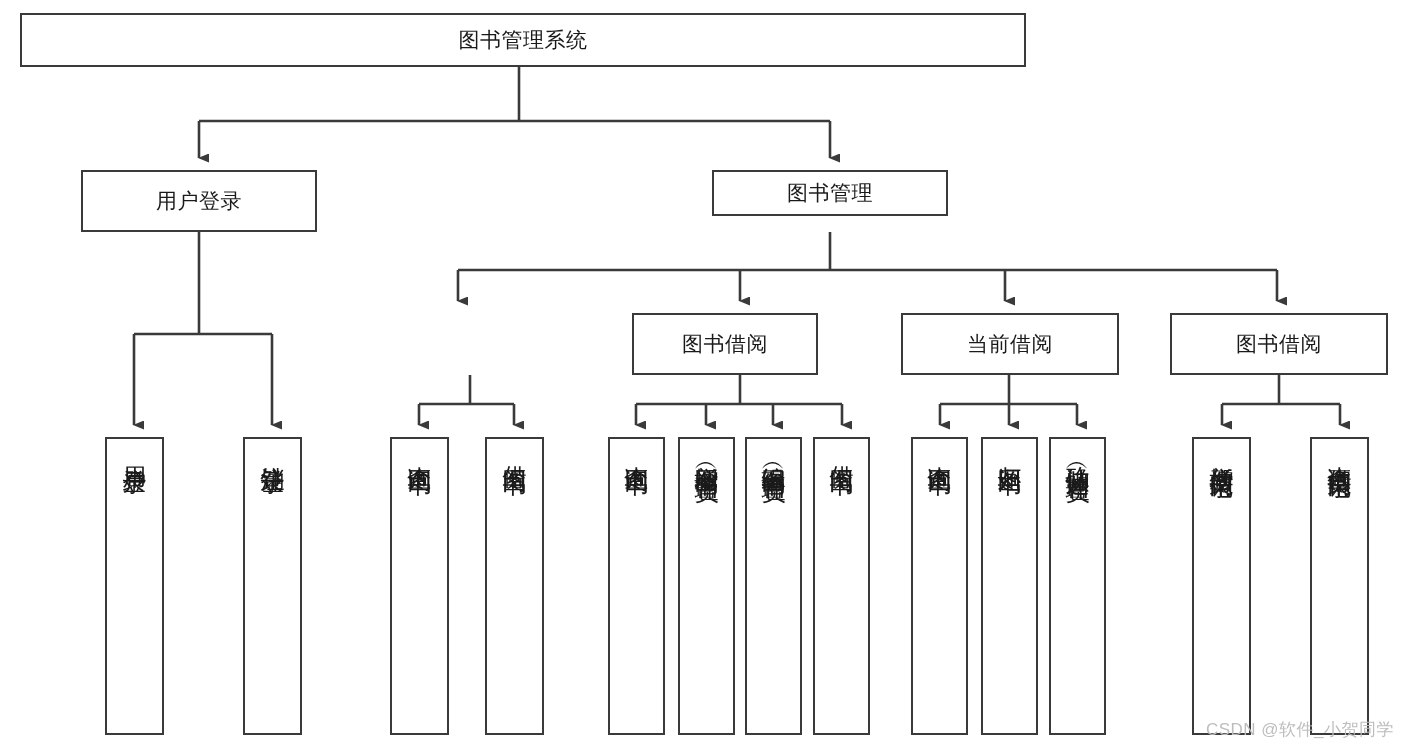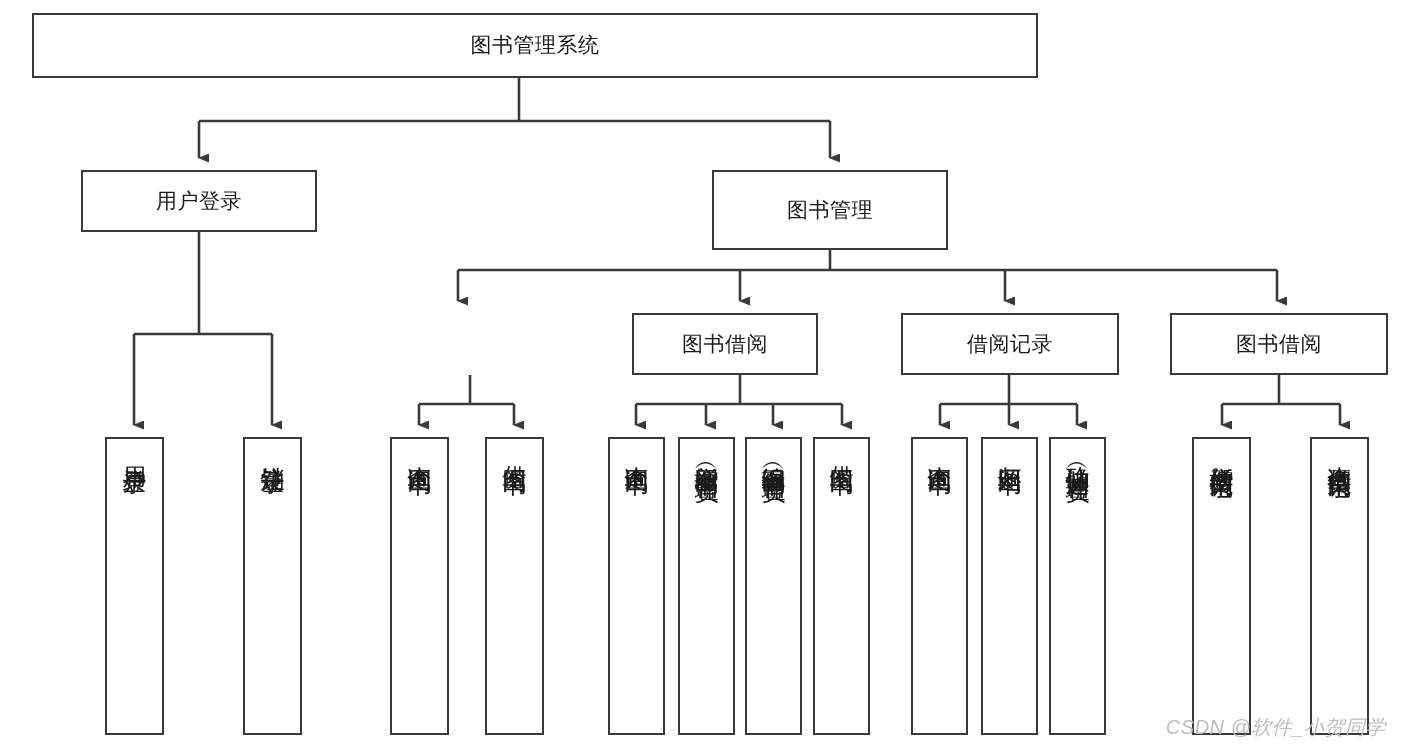--- a/index.html
+++ b/index.html
@@ -41,28 +41,27 @@
     text-orientation:upright;
     font-size:24px;
     line-height:1.0;
     letter-spacing:2px;
     white-space:normal;
     max-height:282px;
   }
 
   #watermark{
     position:absolute;
-    right:19px;
+    right:11px;
     bottom:6px;
-    font-size:20px;
+    font-size:17px;
     color:#bdbdbd;
     letter-spacing:0.5px;
     user-select:none;
     white-space:nowrap;
-    font-style:italic;
   }
 </style>
 </head>
 <body>
 
 <div id="canvas">
 
   <svg id="wires" viewBox="0 0 1405 747" xmlns="http://www.w3.org/2000/svg">
     <defs>
       <marker id="arw" markerWidth="9" markerHeight="11" refX="4.5" refY="10" orient="auto" markerUnits="userSpaceOnUse">
@@ -106,39 +105,39 @@
       <path d="M1009,404 L1009,425" marker-end="url(#arw)"></path>
       <path d="M1077,404 L1077,425" marker-end="url(#arw)"></path>
 
       <path d="M1279,375 L1279,404"></path>
       <path d="M1222,404 L1340,404"></path>
       <path d="M1222,404 L1222,425" marker-end="url(#arw)"></path>
       <path d="M1340,404 L1340,425" marker-end="url(#arw)"></path>
     </g>
   </svg>
 
-  <div class="node h-node" id="node-root" style="left:32px;top:13px;width:1006px;height:65px;">
+  <div class="node h-node" id="node-root" style="left:20px;top:13px;width:1006px;height:54px;">
     <span class="cap">图书管理系统</span>
   </div>
 
   <div class="node h-node" style="left:81px;top:170px;width:236px;height:62px;">
     <span class="cap">用户登录</span>
   </div>
 
-  <div class="node h-node" style="left:712px;top:170px;width:236px;height:80px;">
+  <div class="node h-node" style="left:712px;top:170px;width:236px;height:46px;">
     <span class="cap">图书管理</span>
   </div>
 
 
   <div class="node h-node" style="left:632px;top:313px;width:186px;height:62px;">
     <span class="cap">图书借阅</span>
   </div>
 
   <div class="node h-node" style="left:901px;top:313px;width:218px;height:62px;">
-    <span class="cap">借阅记录</span>
+    <span class="cap">当前借阅</span>
   </div>
 
   <div class="node h-node" style="left:1170px;top:313px;width:218px;height:62px;">
     <span class="cap">图书借阅</span>
   </div>
 
   <div class="node v-node" style="left:105px;top:437px;width:59px;height:298px;">
     <span class="cap">用户登录</span>
   </div>
   <div class="node v-node" style="left:243px;top:437px;width:59px;height:298px;">

